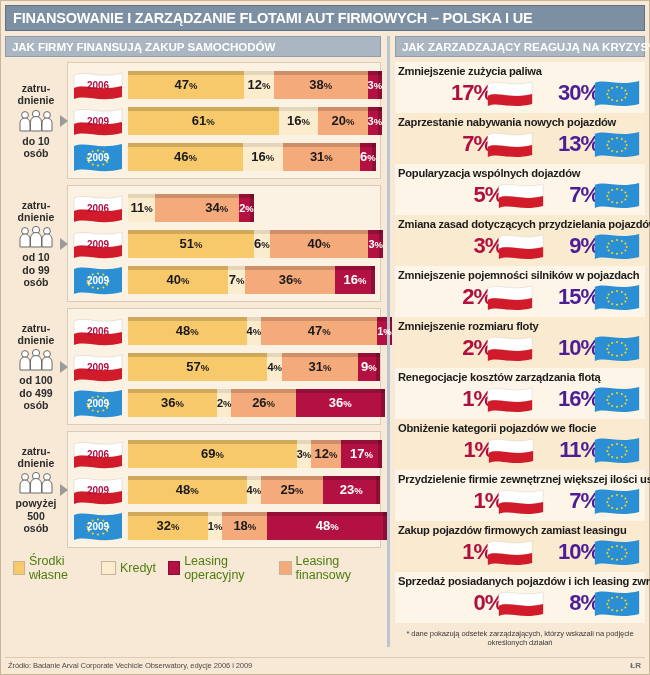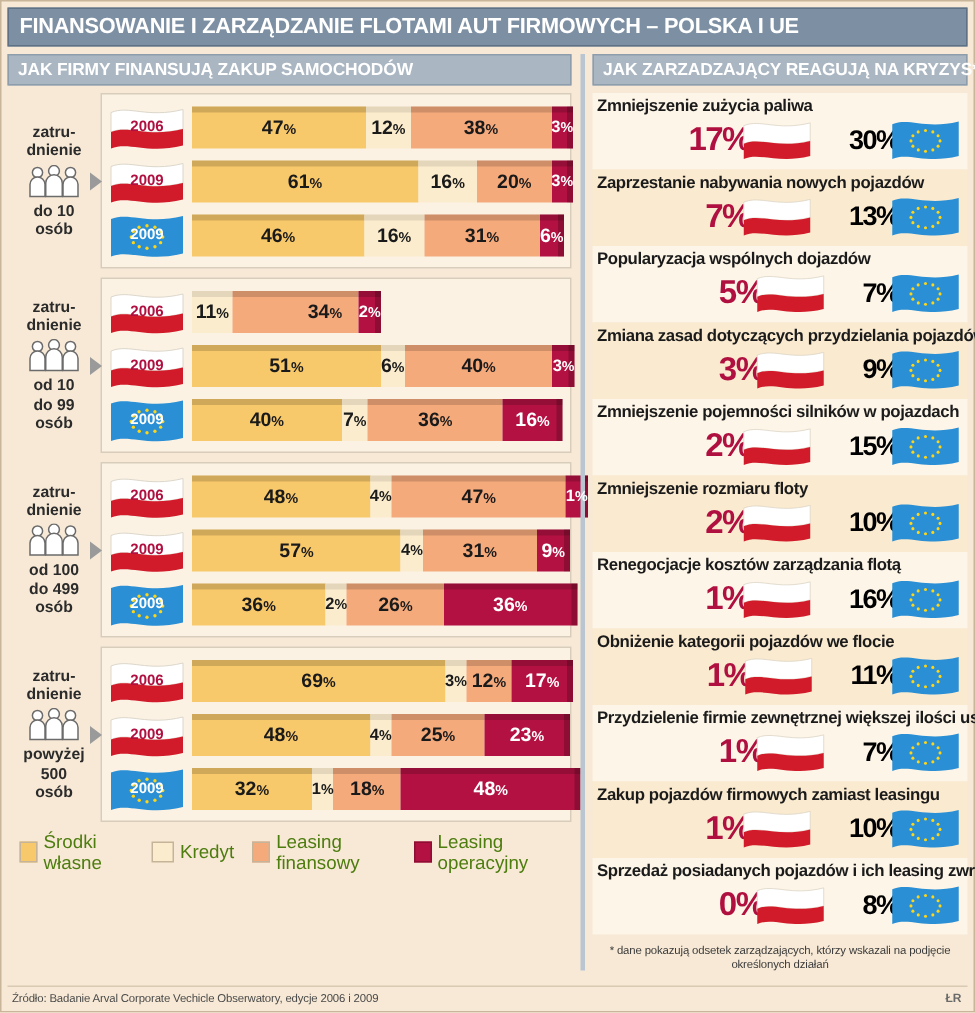--- a/index.html
+++ b/index.html
@@ -144,21 +144,21 @@
   .crisis-values{
     display:flex;align-items:center;justify-content:flex-end;
     height:31px;gap:2px;padding-right:2px;
   }
   .val-pl,.val-eu{display:flex;align-items:center;}
   .val-pl .num{
     font-size:22px;font-weight:bold;color:#b01040;line-height:1;
     letter-spacing:-1px;
   }
   .val-eu .num{
-    font-size:18px;font-weight:bold;color:#000000;line-height:1;
+    font-size:22px;font-weight:bold;color:#4c1d95;line-height:1;
     letter-spacing:-1px;
   }
   .mini-flag{margin-left:-6px;}
   .mini-flag svg{display:block;}
   .val-eu{margin-left:22px;}
 
   .foot-note{
     font-size:7.6px;color:#3a3a3a;text-align:center;
     margin-top:6px;letter-spacing:-0.1px;
   }
@@ -589,26 +589,26 @@
       <div class="legend" id="legend-host">
           <div class="legend-item">
             <span class="swatch" style="background: rgb(248, 201, 107);"></span>
             <span>Środki własne</span>
           </div>
           <div class="legend-item">
             <span class="swatch" style="background: rgb(251, 236, 205);"></span>
             <span>Kredyt</span>
           </div>
           <div class="legend-item">
+            <span class="swatch" style="background: rgb(178, 17, 66); border-color: rgb(141, 13, 51);"></span>
+            <span>Leasing operacyjny</span>
+          </div>
+          <div class="legend-item">
             <span class="swatch" style="background: rgb(245, 170, 124);"></span>
             <span>Leasing finansowy</span>
-          </div>
-          <div class="legend-item">
-            <span class="swatch" style="background: rgb(178, 17, 66); border-color: rgb(141, 13, 51);"></span>
-            <span>Leasing operacyjny</span>
           </div>
         </div>
     </div>
 
     <div class="col-right">
       <div class="section-head">
         <span>JAK ZARZADZAJĄCY REAGUJĄ NA KRYZYS*</span>
       </div>
       <div class="crisis-list" id="crisis-host">
           <div class="crisis-row">

